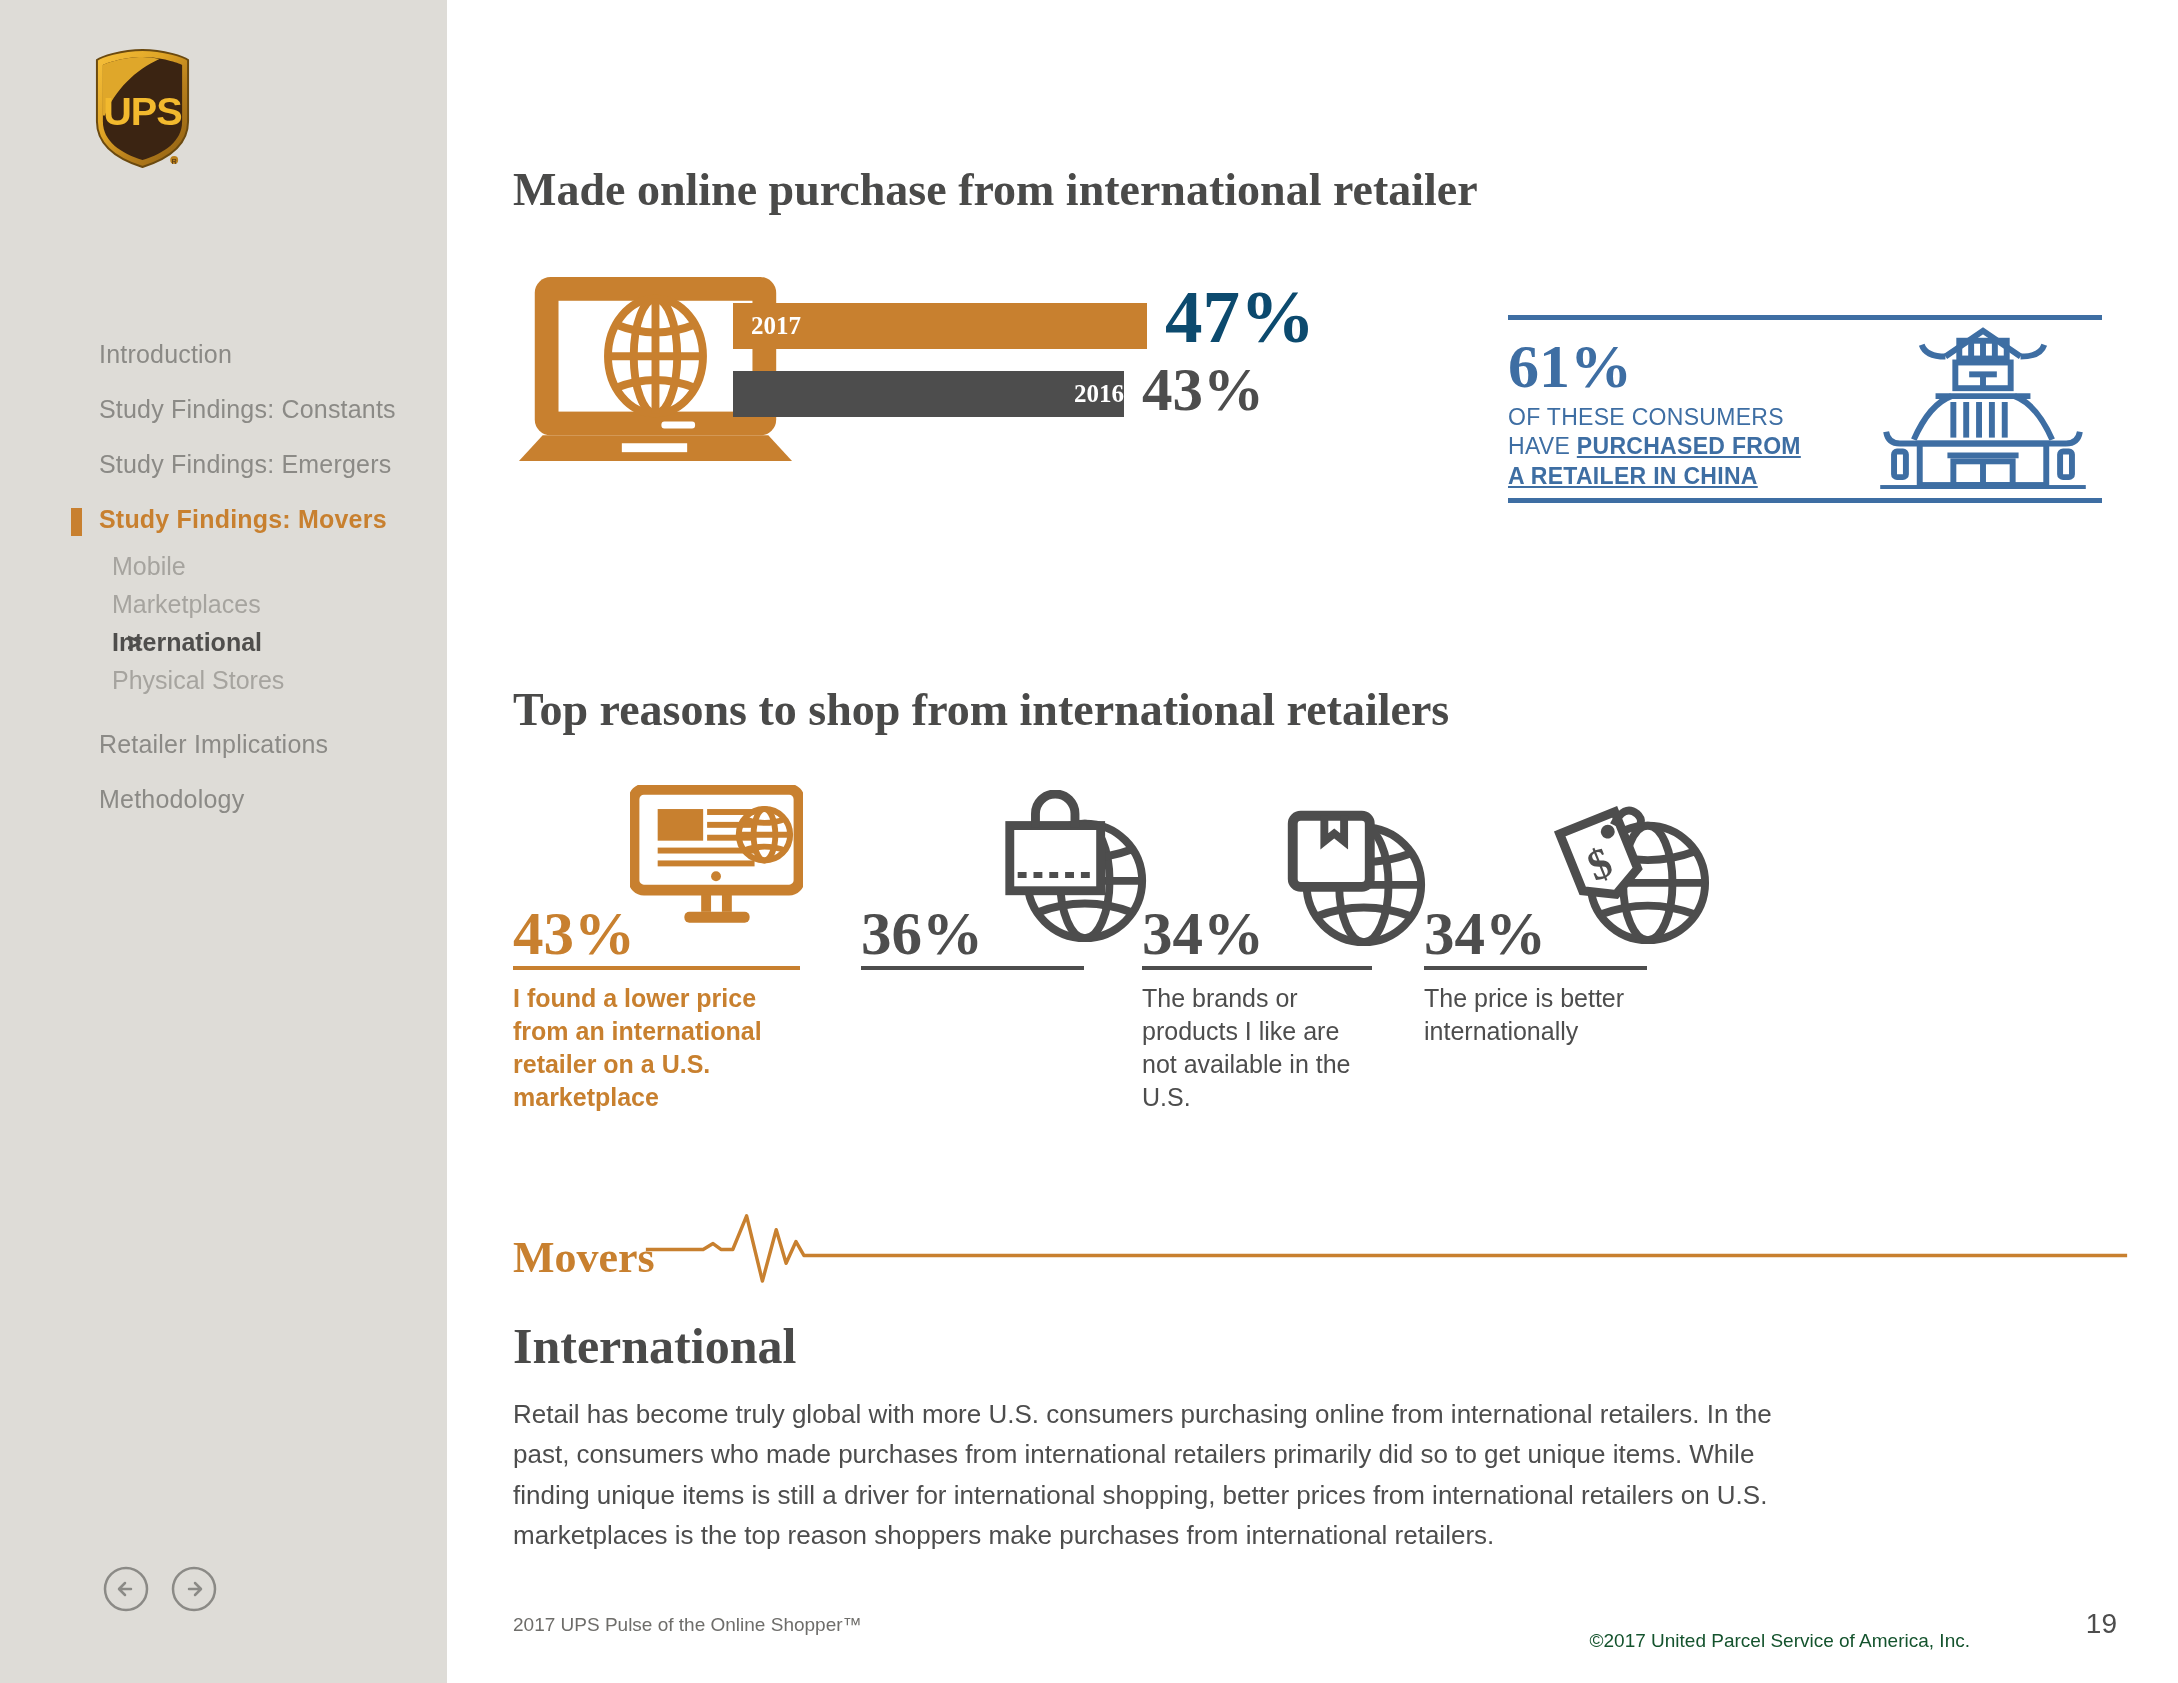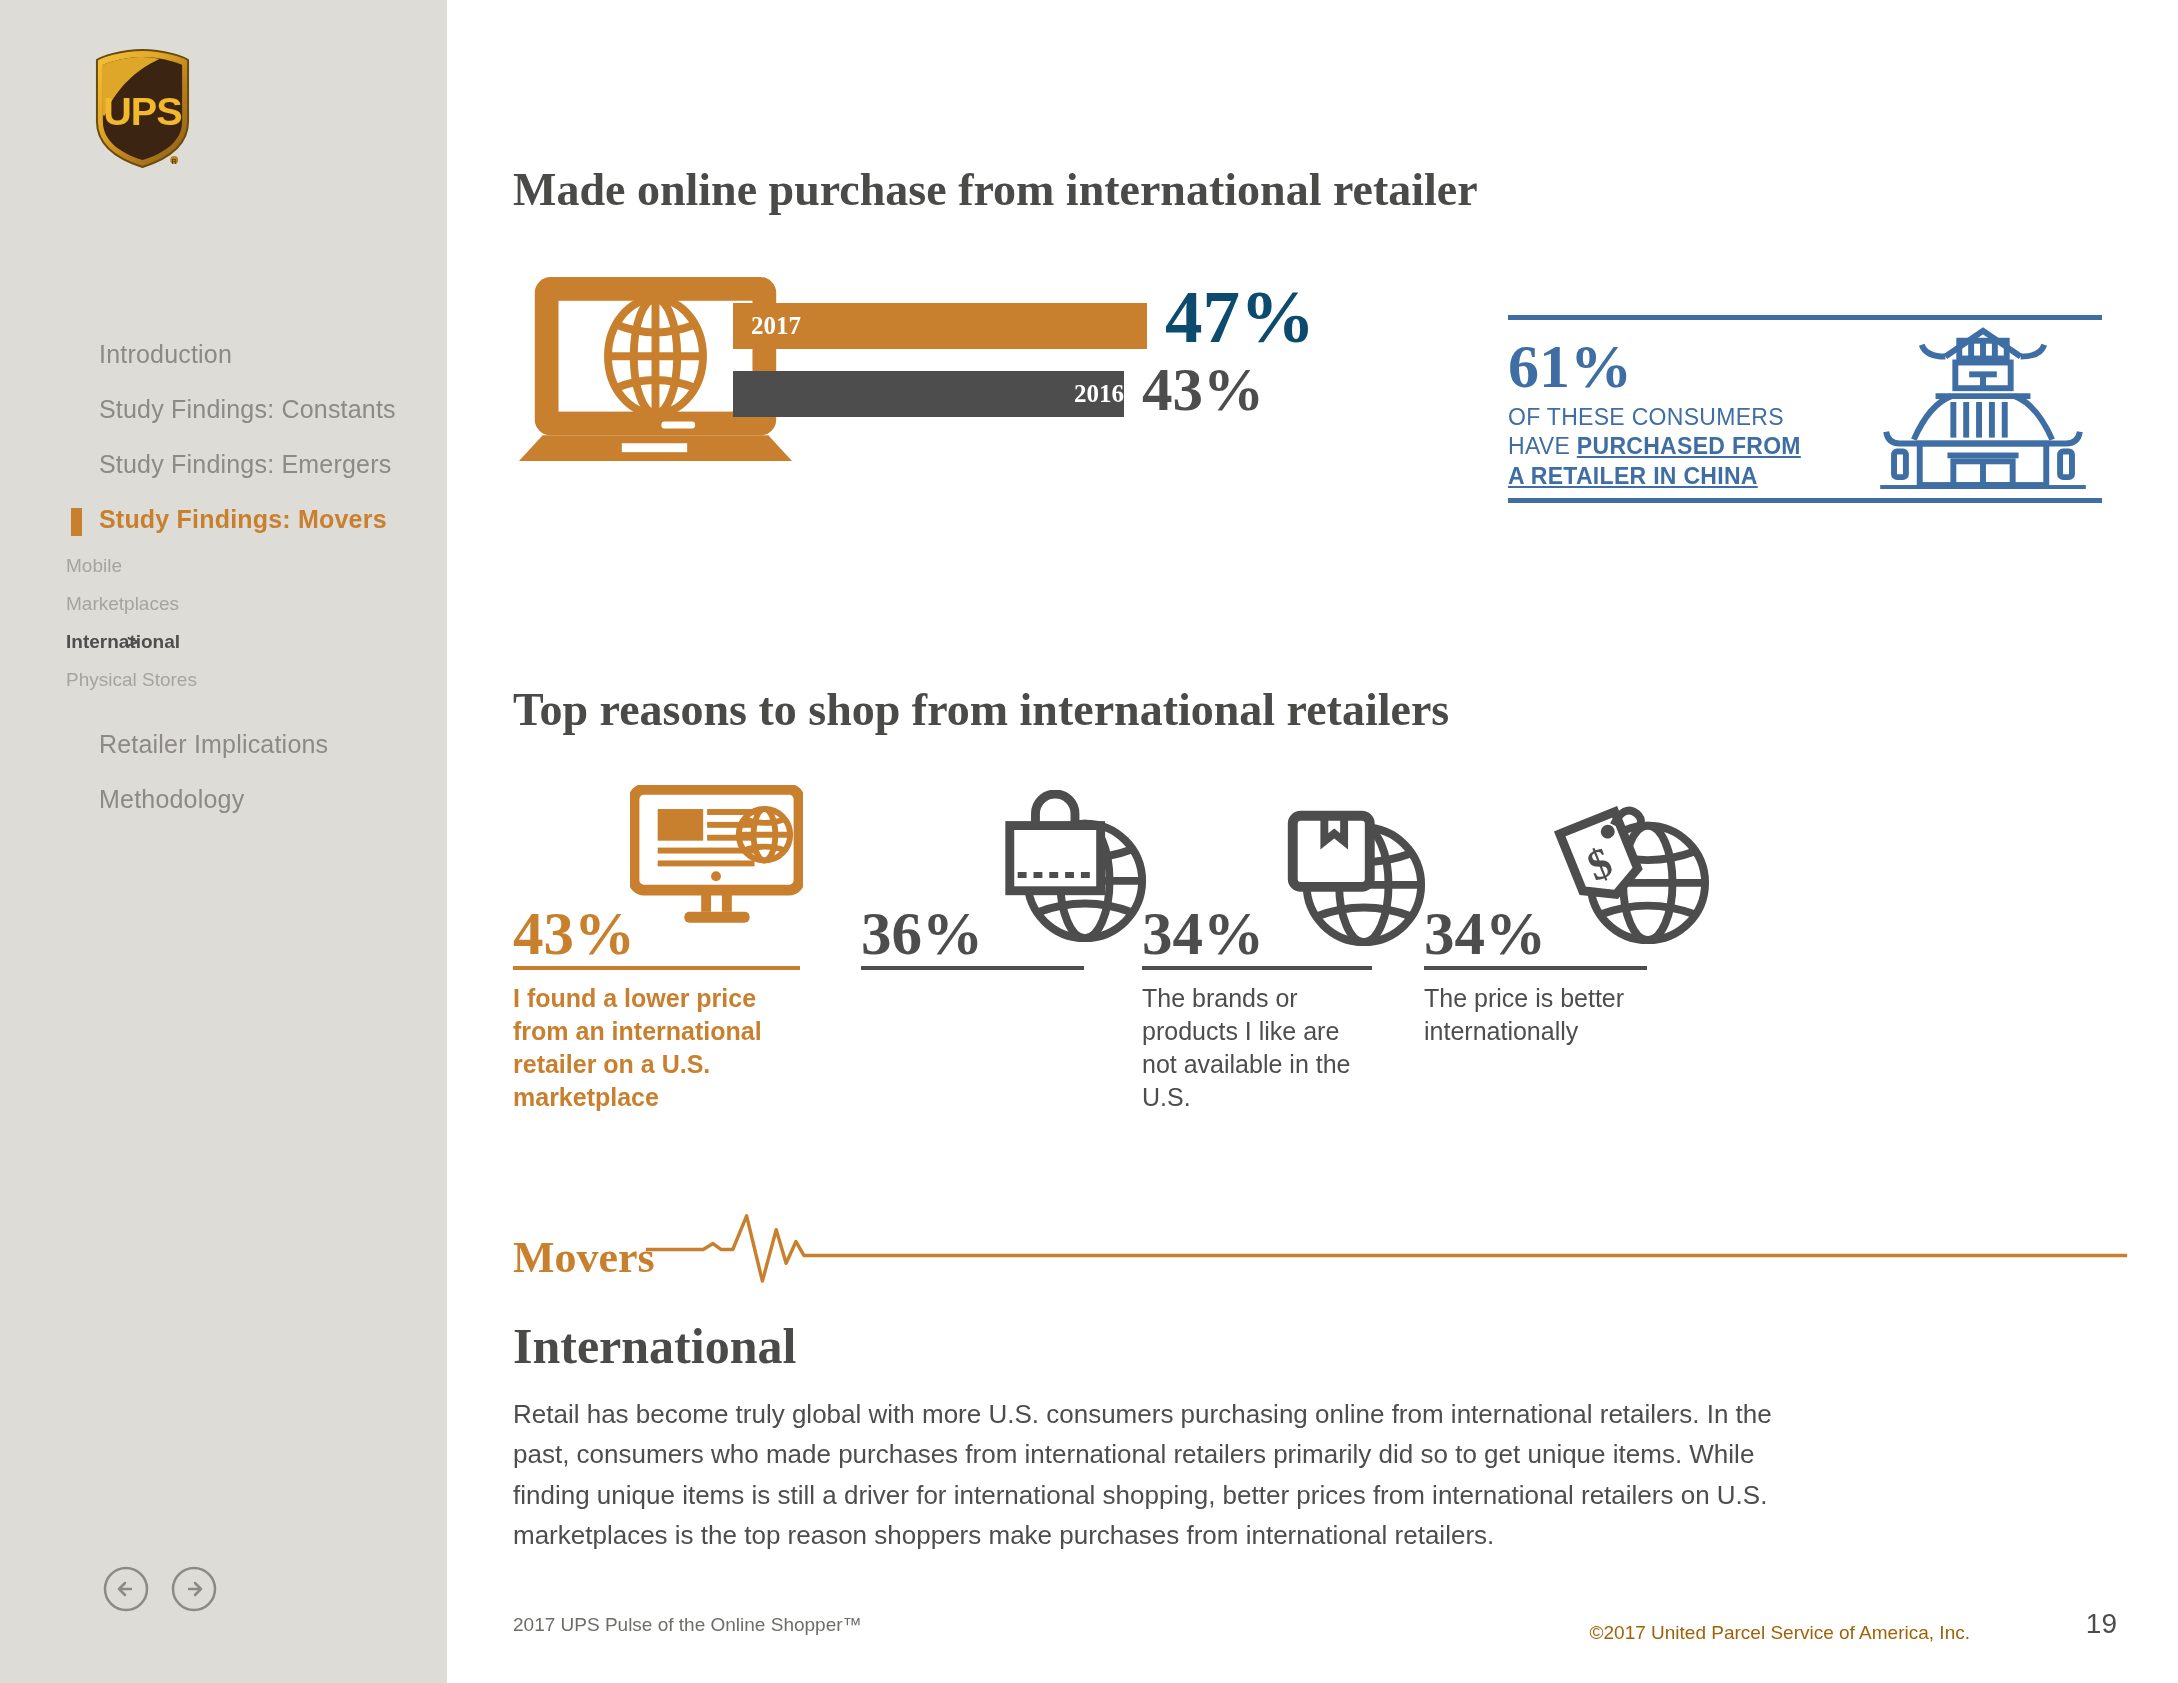--- a/index.html
+++ b/index.html
@@ -33,24 +33,24 @@
   }
   .nav-item.active {
     color: #c8802f;
     font-weight: bold;
   }
   .nav-item.active .tick {
     position: absolute; left: 71px; top: 16px;
     width: 11px; height: 28px; background: #c8802f;
   }
   .nav-sub {
-    font-size: 19px;
+    font-size: 25px;
     color: #a6a49f;
     height: 38px; line-height: 38px;
-    padding-left: 66px;
+    padding-left: 112px;
     position: relative;
     white-space: nowrap;
   }
   .nav-sub.current { color: #4f4e4c; font-weight: bold; }
   .nav-sub.current .chev {
     position: absolute; left: 127px; top: 0; color: #4f4e4c; font-weight: bold;
   }
   .nav-gap { height: 18px; }
 
   .pager { position: absolute; left: 103px; bottom: 71px; display: flex; gap: 22px; }
@@ -154,21 +154,21 @@
     position: absolute; left: 66px; top: 1394px; width: 1287px;
     font-size: 26px; line-height: 1.55; color: #4d4d4d;
   }
 
   
   .footer { position: absolute; left: 0; top: 1614px; width: 1731px; height: 40px; }
   .foot-left {
     position: absolute; left: 66px; top: 0; font-size: 19px; color: #6e6d6a;
   }
   .foot-right {
-    position: absolute; right: 208px; top: 8px; font-size: 19px; color: #a16207;
+    position: absolute; right: 208px; top: 16px; font-size: 19px; color: #14532d;
   }
   .foot-page {
     position: absolute; right: 61px; top: -6px; font-size: 28px; color: #4d4d4d;
   }
 </style>
 </head>
 <body>
 
 <div class="page">
 

